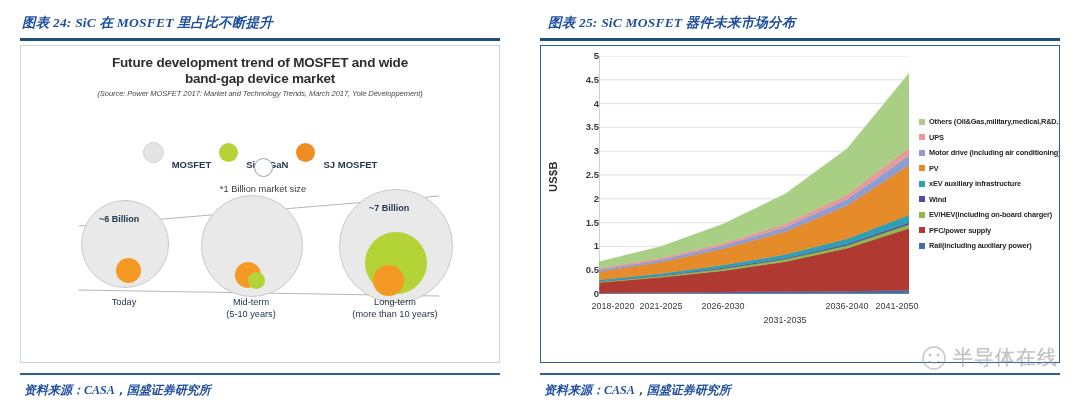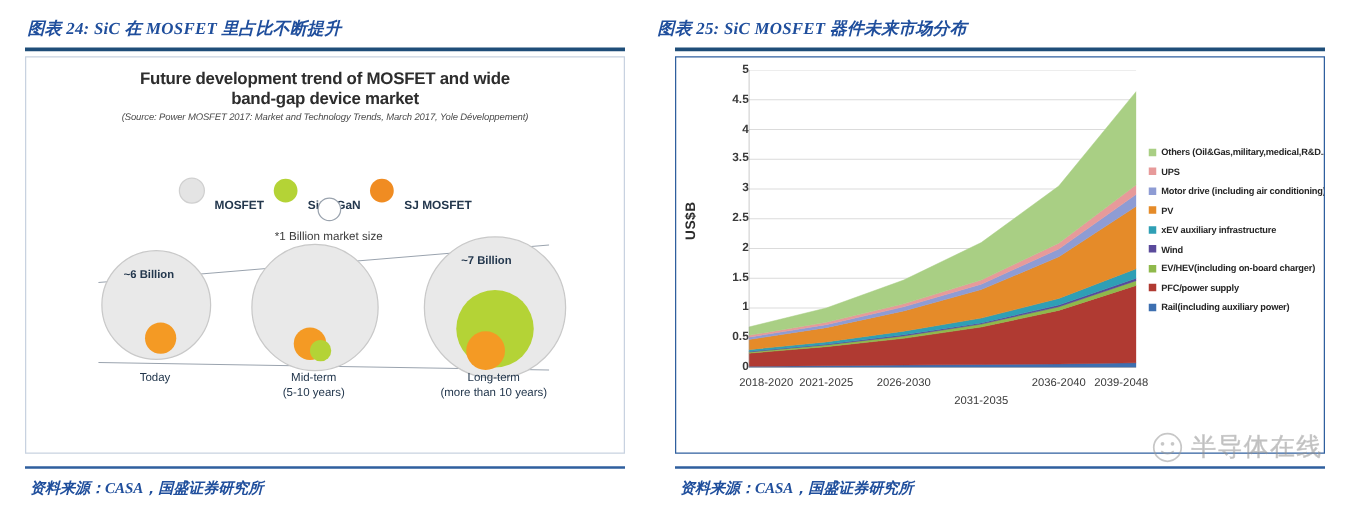--- a/index.html
+++ b/index.html
@@ -10,21 +10,21 @@
   .panel{position:absolute;top:0;height:405px;}
   .panel-left{left:0;width:520px;}
   .panel-right{left:520px;width:560px;}
 
   .exhibit-title{
     position:absolute;left:22px;top:14px;
     font-family:"Liberation Serif",serif;
     font-style:italic;font-weight:bold;font-size:13.5px;
     color:#1f4e9c;letter-spacing:.2px;white-space:nowrap;
   }
-  .panel-right .exhibit-title{left:6px;}
+  .panel-right .exhibit-title{left:28px;}
   .rule-top{position:absolute;left:20px;right:20px;top:38px;height:2.5px;background:#1f4e79;}
   .rule-bot{position:absolute;left:20px;right:20px;bottom:30px;height:1.6px;background:#2f5f9e;}
   .source{
     position:absolute;left:24px;bottom:6px;
     font-family:"Liberation Serif",serif;font-style:italic;font-weight:bold;
     font-size:12px;color:#1f4e9c;white-space:nowrap;
   }
   .content-box{
     position:absolute;left:20px;top:45px;right:20px;bottom:42px;
     border:1px solid #c8d2e0;background:#fff;overflow:hidden;
@@ -219,21 +219,21 @@
               <path d="M0,212.296 L0,205.632 L62,190.4 L124,168.028 L186,138.04 L248,92.81999999999996 L310,17.135999999999967 L310,91.86799999999997 L248,138.516 L186,168.028 L124,187.06799999999998 L62,201.824 L0,212.296 Z" fill="#a9cf84" stroke="#a9cf84" stroke-width="0.4"></path>
               <line x1="0" y1="0" x2="0" y2="238" stroke="#9a9a9a" stroke-width="0.9"></line>
               <line x1="0" y1="238" x2="310" y2="238" stroke="#9a9a9a" stroke-width="0.9"></line>
             </svg></div>
         <div id="xticks">
             <div class="xtick" style="left: 72px; top: 255px;">2018-2020</div>
             <div class="xtick" style="left: 120px; top: 255px;">2021-2025</div>
             <div class="xtick" style="left: 182px; top: 255px;">2026-2030</div>
             <div class="xtick" style="left: 244px; top: 269px;">2031-2035</div>
             <div class="xtick" style="left: 306px; top: 255px;">2036-2040</div>
-            <div class="xtick" style="left: 356px; top: 255px;">2039-2048</div>
+            <div class="xtick" style="left: 356px; top: 255px;">2041-2050</div>
           </div>
         <div class="rlegend" id="rlegend" style="left: 378px; top: 68px;">
             <div class="rl-item">
               <span class="rl-sw" style="background: rgb(169, 207, 132);"></span>
               <span class="rl-tx">Others (Oil&amp;Gas,military,medical,R&amp;D...)</span>
             </div>
             <div class="rl-item">
               <span class="rl-sw" style="background: rgb(231, 154, 154);"></span>
               <span class="rl-tx">UPS</span>
             </div>

